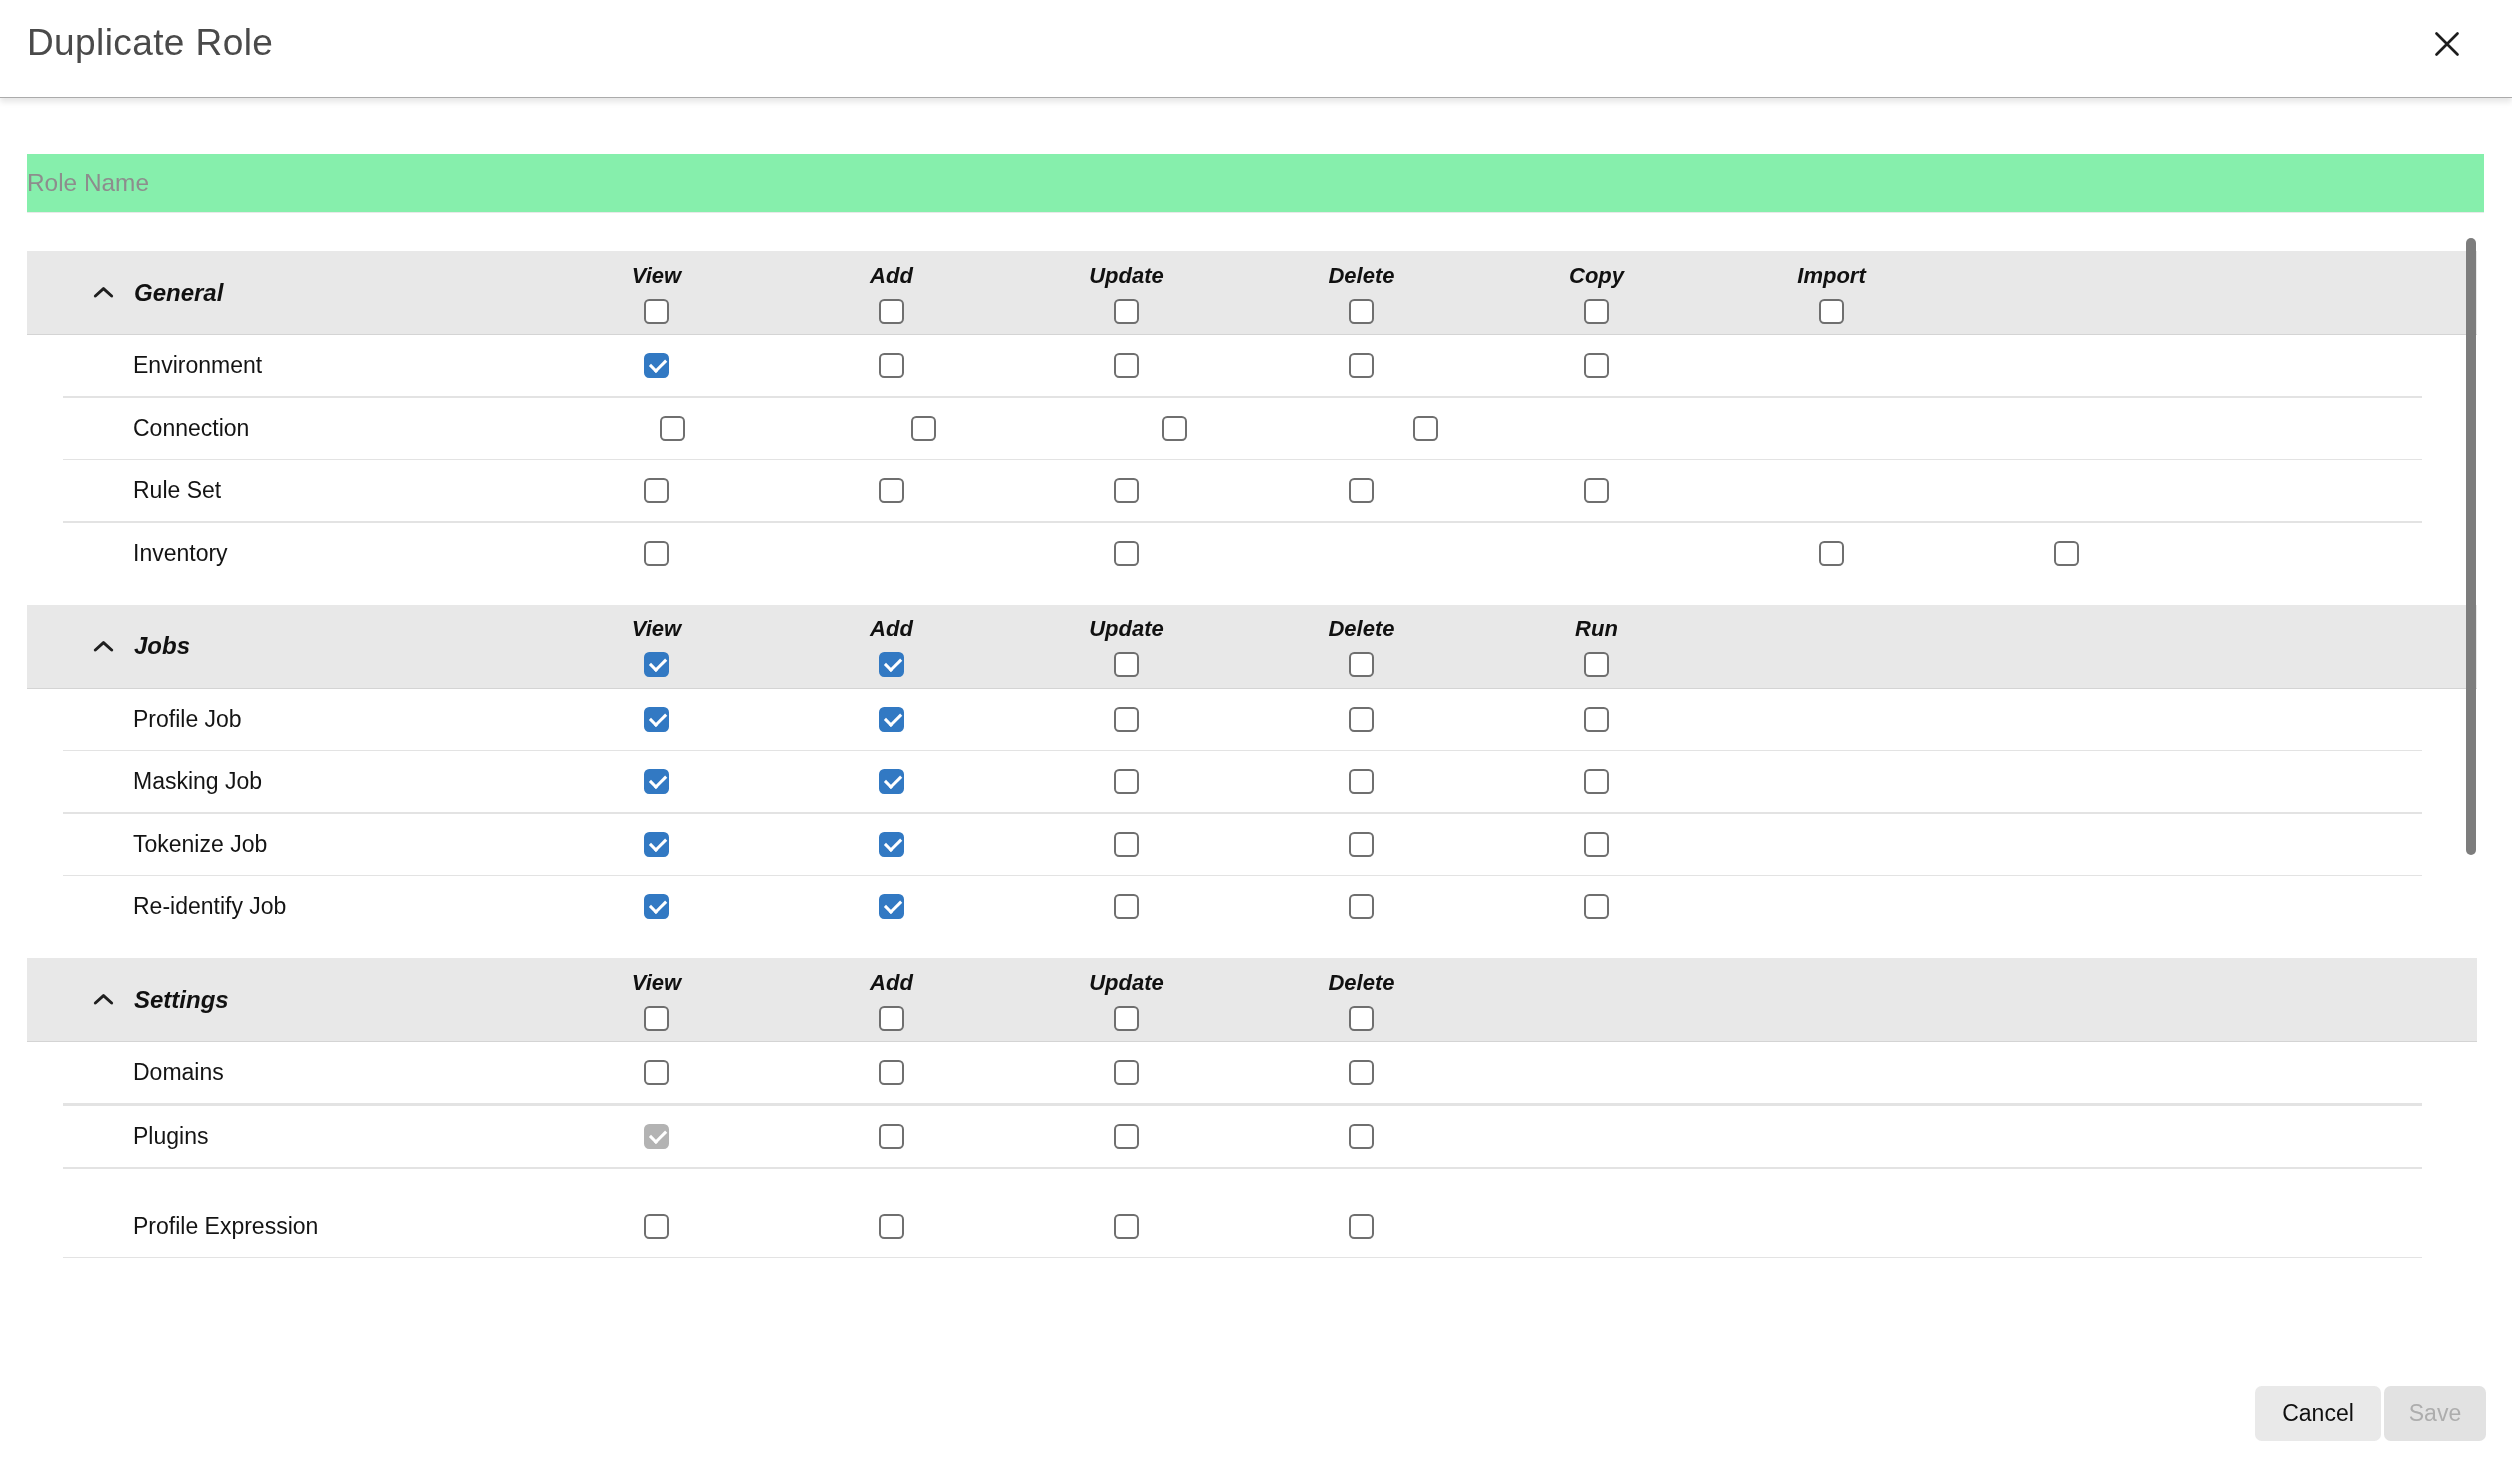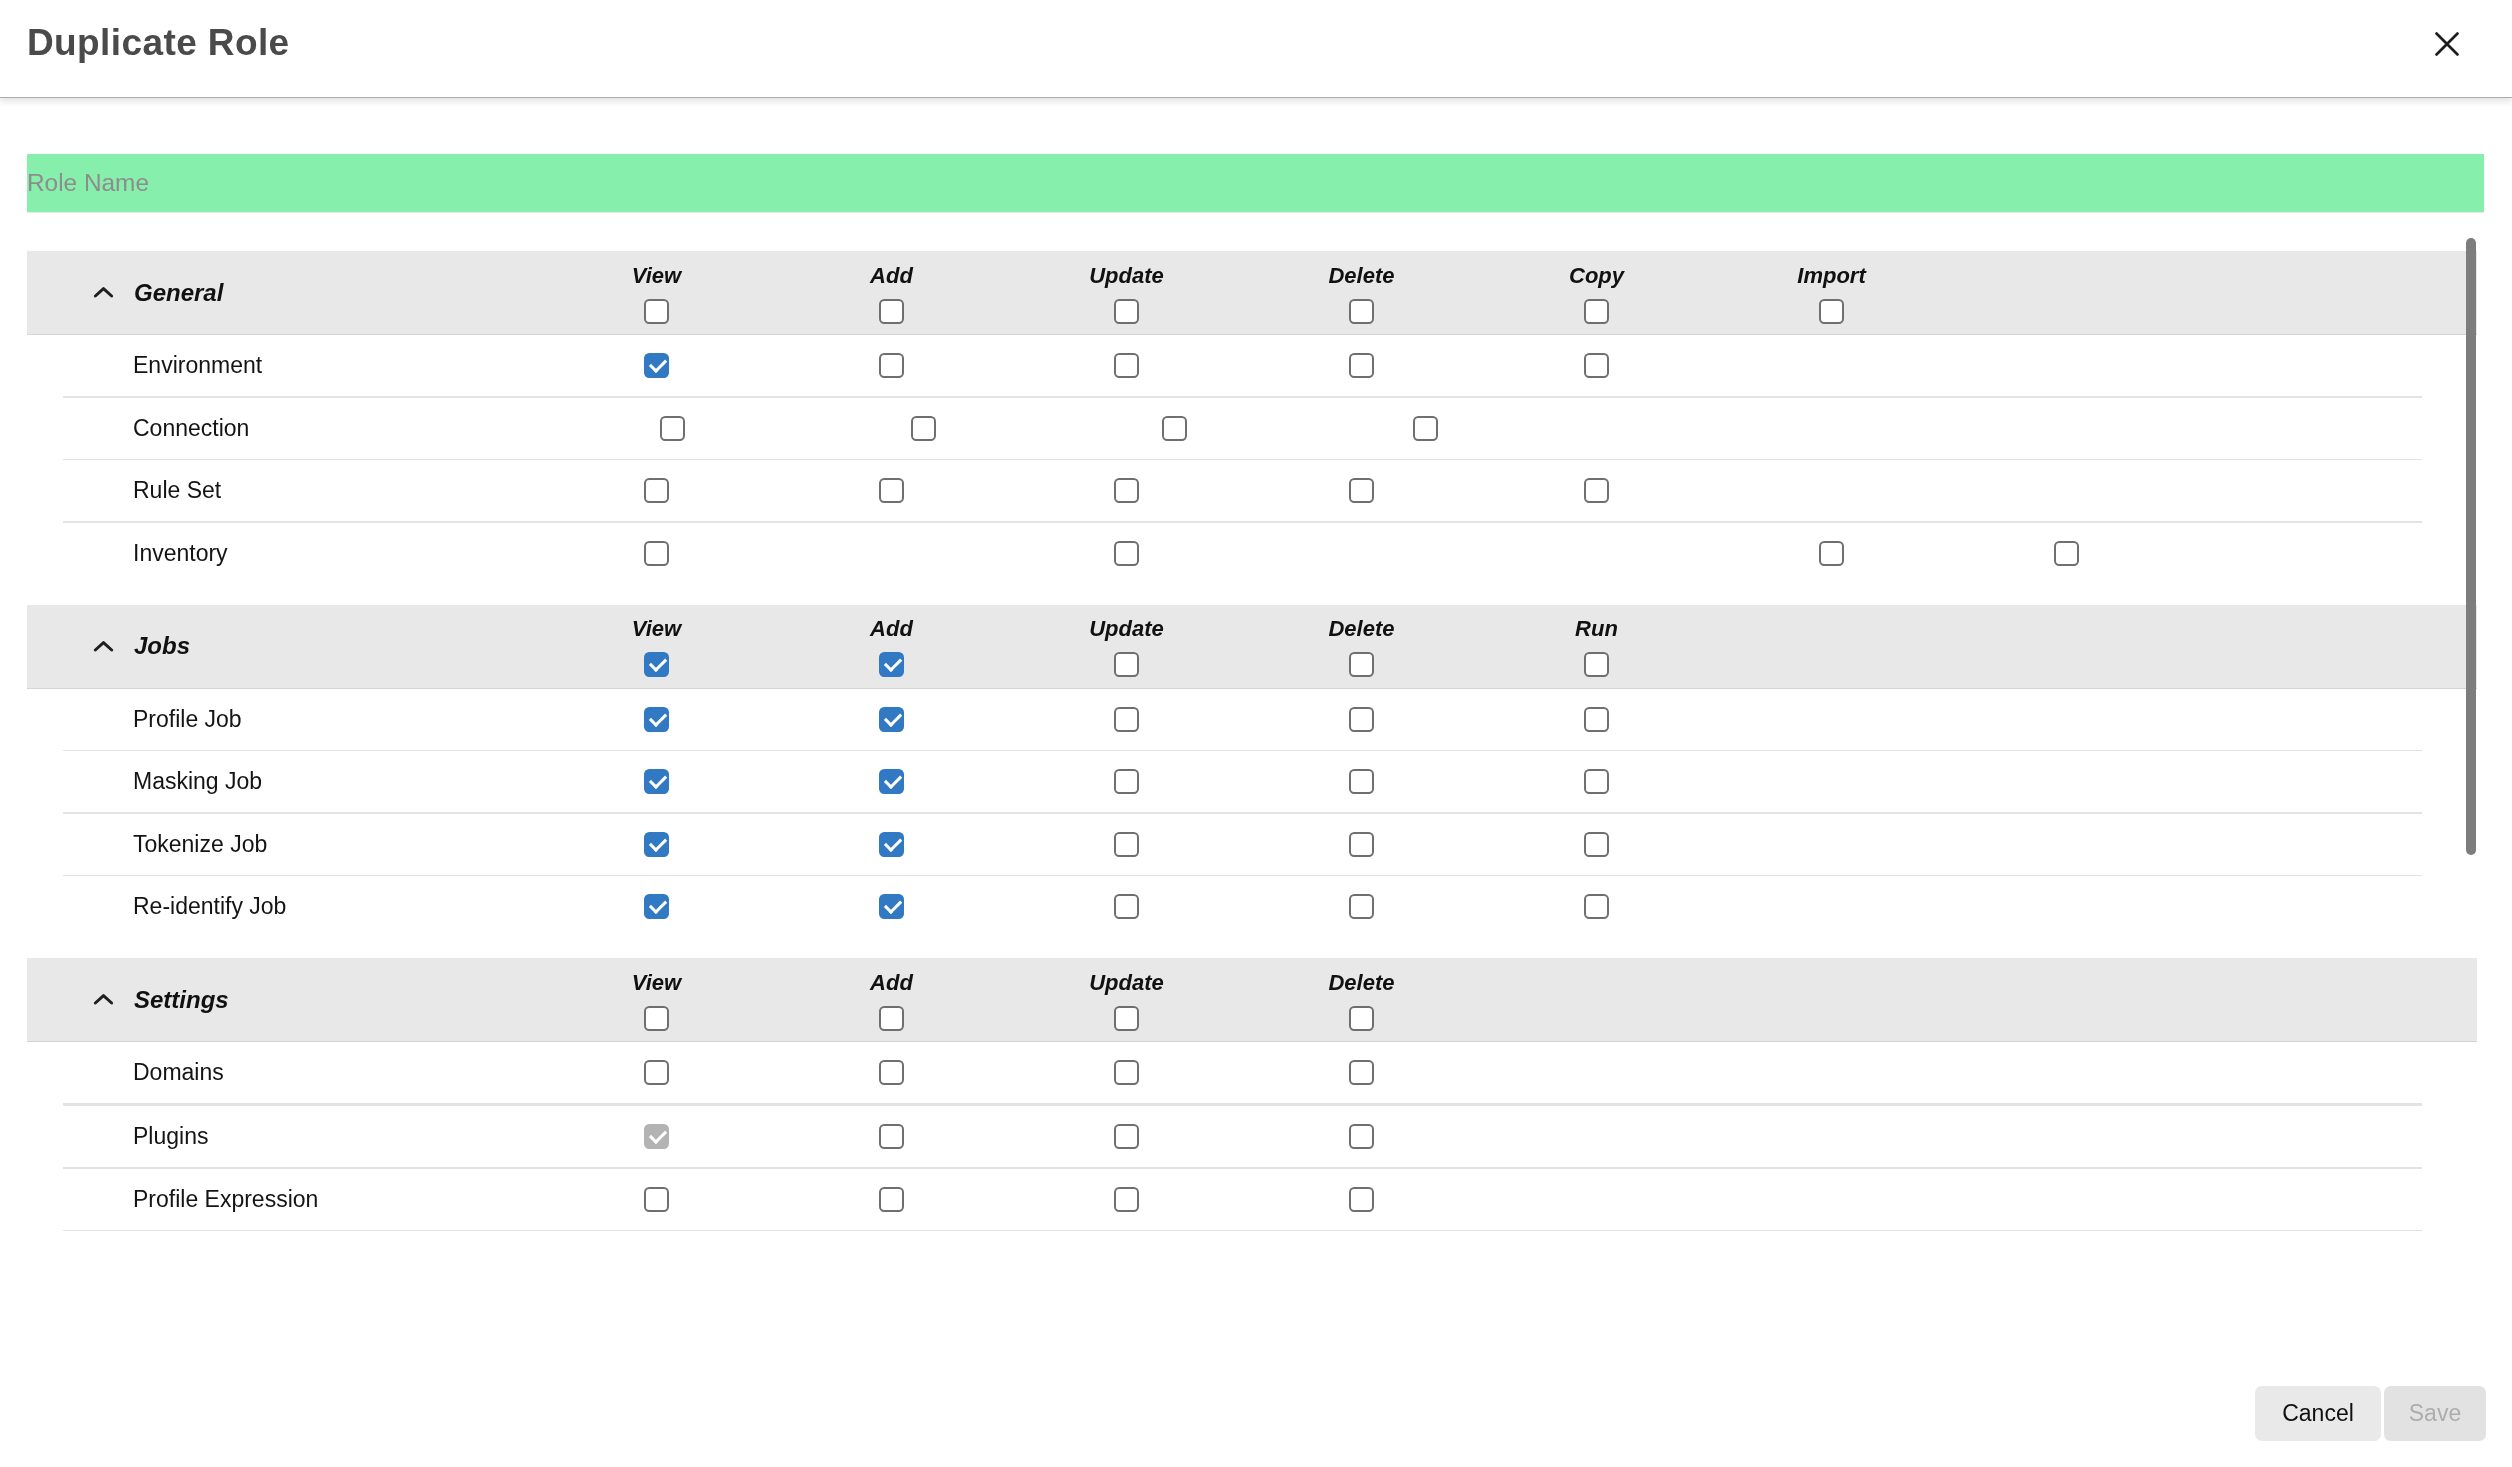--- a/index.html
+++ b/index.html
@@ -8,21 +8,21 @@
     font-family:"Liberation Sans",sans-serif;color:#141414;
   }
   
   .modal-header{
     position:relative;height:98px;box-sizing:border-box;
     border-bottom:1.5px solid #ababab;
     box-shadow:0 3.7px 6px rgba(0,0,0,0.10);
   }
   .modal-title{
     margin:0;padding:22px 0 0 27px;
-    font-size:37px;font-weight:700;color:#4a4a4a;letter-spacing:0.4px;
+    font-size:37px;font-weight:400;color:#4a4a4a;letter-spacing:0.4px;
   }
   .close-btn{
     position:absolute;top:25px;right:46px;width:38px;height:38px;
     background:none;border:none;padding:0;cursor:pointer;
     display:flex;align-items:center;justify-content:center;
   }
   
   .role-input{
     display:block;box-sizing:border-box;
     margin:56px 27px 0 27px;width:2457px;height:59px;
@@ -382,21 +382,21 @@
           </div>
           <div class="cell">
             <span class="cb"></span>
           </div>
           <div class="cell">
             <span class="cb"></span>
           </div>
           <div></div>
         </div>
         <div class="divider"></div>
-        <div class="grid row" style="grid-template-columns: 512px repeat(4, 235px) 1fr;">
+        <div class="grid row" style="grid-template-columns: 512px repeat(4, 235px) 1fr; margin-top: 27px;">
           <div class="row-label">Profile Expression</div>
           <div class="cell">
             <span class="cb"></span>
           </div>
           <div class="cell">
             <span class="cb"></span>
           </div>
           <div class="cell">
             <span class="cb"></span>
           </div>

